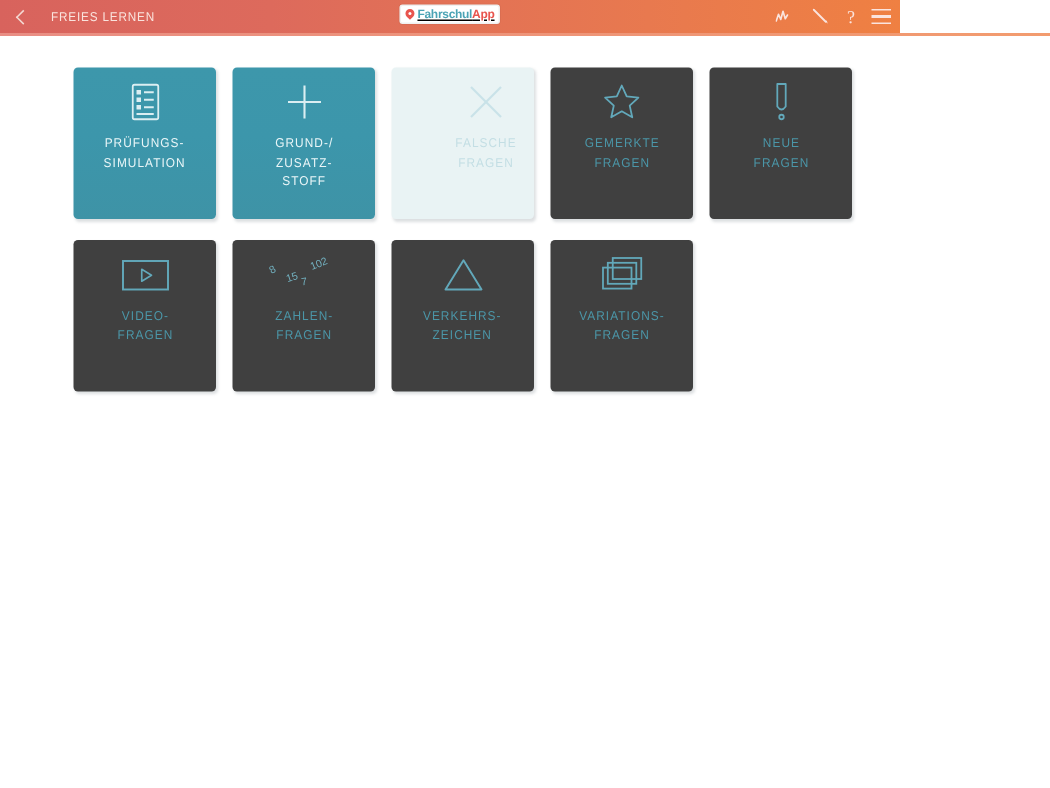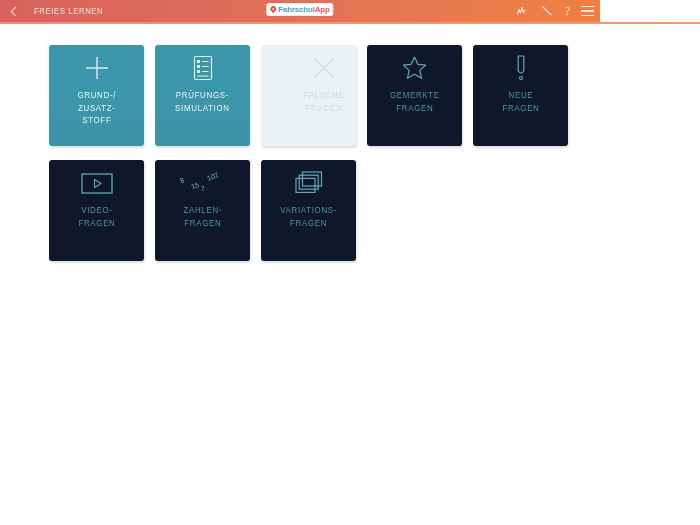--- a/index.html
+++ b/index.html
@@ -61,20 +61,21 @@
     transform: translateX(-50%);
     height: 13px;
     background: #ffffff;
     border: 1px solid #f0f0f0;
     border-radius: 2px;
     display: flex;
     align-items: center;
     padding: 0 3px;
     gap: 2px;
     box-shadow: 0 0 0 .5px rgba(0,0,0,.05);
+    text-decoration: underline;
   }
   .logo-pin {
     width: 6px; height: 8px;
     position: relative;
   }
   .logo-pin::before {
     content: "";
     position: absolute;
     left: 0; top: 0;
     width: 6px; height: 6px;
@@ -152,21 +153,21 @@
     cursor: pointer;
     box-shadow: 1px 1.5px 2px rgba(60,80,90,.18);
     position: relative;
     overflow: hidden;
   }
 
   .card.primary {
     background: linear-gradient(to bottom, #3d97ab 0%, #3c96ab 45%, #3e93a6 100%);
   }
   .card.light {
-    background: #0f172a;
+    background: #404040;
   }
   .card.disabled {
     background: #e9f3f4;
     cursor: default;
     padding-left: 31px;
   }
 
   .card-icon {
     height: 42px;
     display: flex;
@@ -248,47 +249,47 @@
   </div>
 </div>
 <div class="topbar-shadow"></div>
 
 <div class="content">
 
   <div class="row">
 
     <div class="card primary">
       <div class="card-icon">
-        <svg width="26" height="26" viewBox="0 0 26 26">
-          <line x1="13" y1="2" x2="13" y2="24" stroke="#dbeef2" stroke-width="1.4"></line>
-          <line x1="2" y1="13" x2="24" y2="13" stroke="#dbeef2" stroke-width="1.4"></line>
-        </svg>
-      </div>
-      <div class="card-label">GRUND-/
-ZUSATZ-
-STOFF</div>
-    </div>
-
-    <div class="card primary">
-      <div class="card-icon">
         <svg width="22" height="26" viewBox="0 0 22 26">
           <rect x="2.5" y="1.5" width="17" height="23" rx="1.2" fill="none" stroke="#dbeef2" stroke-width="1.2"></rect>
           <rect x="5" y="5" width="3" height="3" fill="#dbeef2"></rect>
           <rect x="5" y="10" width="3" height="3" fill="#dbeef2"></rect>
           <rect x="5" y="15" width="3" height="3" fill="#dbeef2"></rect>
           <line x1="10" y1="6.5" x2="16.5" y2="6.5" stroke="#dbeef2" stroke-width="1.2"></line>
           <line x1="10" y1="11.5" x2="16.5" y2="11.5" stroke="#dbeef2" stroke-width="1.2"></line>
           <line x1="10" y1="16.5" x2="16.5" y2="16.5" stroke="#dbeef2" stroke-width="1.2"></line>
           <line x1="5" y1="21" x2="16.5" y2="21" stroke="#dbeef2" stroke-width="1.2"></line>
         </svg>
       </div>
       <div class="card-label">PRÜFUNGS-
 SIMULATION</div>
     </div>
 
+    <div class="card primary">
+      <div class="card-icon">
+        <svg width="26" height="26" viewBox="0 0 26 26">
+          <line x1="13" y1="2" x2="13" y2="24" stroke="#dbeef2" stroke-width="1.4"></line>
+          <line x1="2" y1="13" x2="24" y2="13" stroke="#dbeef2" stroke-width="1.4"></line>
+        </svg>
+      </div>
+      <div class="card-label">GRUND-/
+ZUSATZ-
+STOFF</div>
+    </div>
+
     <div class="card disabled">
       <div class="card-icon">
         <svg width="26" height="26" viewBox="0 0 26 26">
           <line x1="3" y1="3" x2="23" y2="23" stroke="#c9e2e8" stroke-width="1.4"></line>
           <line x1="23" y1="3" x2="3" y2="23" stroke="#c9e2e8" stroke-width="1.4"></line>
         </svg>
       </div>
       <div class="card-label">FALSCHE
 FRAGEN</div>
     </div>
@@ -334,20 +335,29 @@
           <span class="n1">8</span>
           <span class="n2">15</span>
           <span class="n3">7</span>
           <span class="n4">102</span>
         </div>
       </div>
       <div class="card-label">ZAHLEN-
 FRAGEN</div>
     </div>
 
+    <div class="card light">
+      <div class="card-icon">
+        <svg width="28" height="25" viewBox="0 0 28 25">
+          <polygon points="14,2.5 26,22 2,22" fill="none" stroke="#62a8ba" stroke-width="1.3" stroke-linejoin="round"></polygon>
+        </svg>
+      </div>
+      <div class="card-label">VERKEHRS-
+ZEICHEN</div>
+    </div>
 
     <div class="card light">
       <div class="card-icon">
         <svg width="30" height="26" viewBox="0 0 30 26">
           <rect x="8.5" y="2" width="19" height="14" fill="none" stroke="#62a8ba" stroke-width="1.2"></rect>
           <rect x="5.2" y="5.2" width="19" height="14" fill="none" stroke="#62a8ba" stroke-width="1.2"></rect>
           <rect x="2" y="8.4" width="19" height="14" fill="none" stroke="#62a8ba" stroke-width="1.2"></rect>
         </svg>
       </div>
       <div class="card-label">VARIATIONS-

